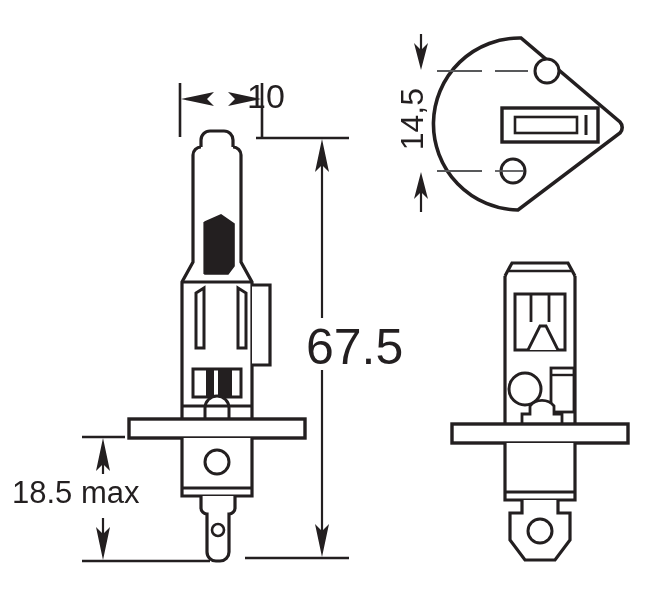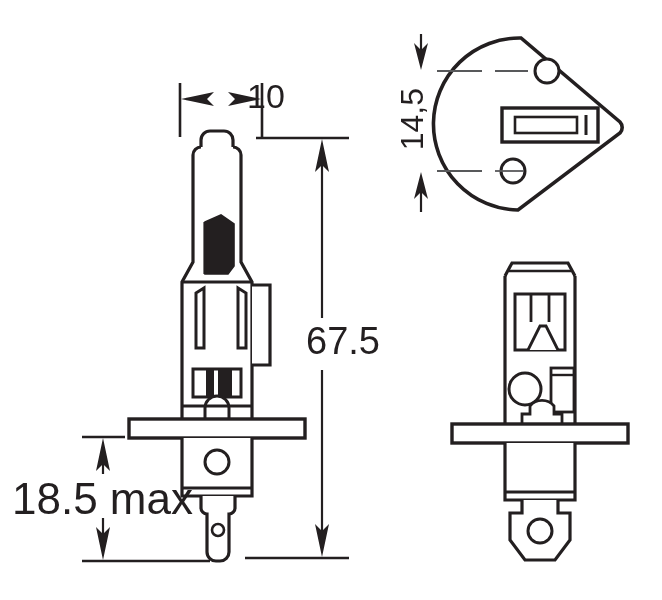--- a/index.html
+++ b/index.html
@@ -28,32 +28,32 @@
     position: absolute;
     color: #231f20;
     font-family: "Liberation Sans", sans-serif;
     white-space: nowrap;
     line-height: 1;
     user-select: none;
   }
   #dim-total-length-text {
     left: 306px;
     top: 322px;
-    font-size: 38px;
+    font-size: 50px;
   }
   #dim-diameter-text {
     left: 203px;
     top: 79px;
     font-size: 34px;
     margin-left: 44px;
   }
   #dim-base-height-text {
     left: 12px;
     top: 477px;
-    font-size: 44px;
+    font-size: 31px;
   }
   #dim-flange-offset-text {
     left: 396px;
     top: 88px;
     font-size: 32px;
     transform-origin: left top;
     transform: rotate(-90deg) translate(-100%, 0);
   }
 </style>
 </head>

